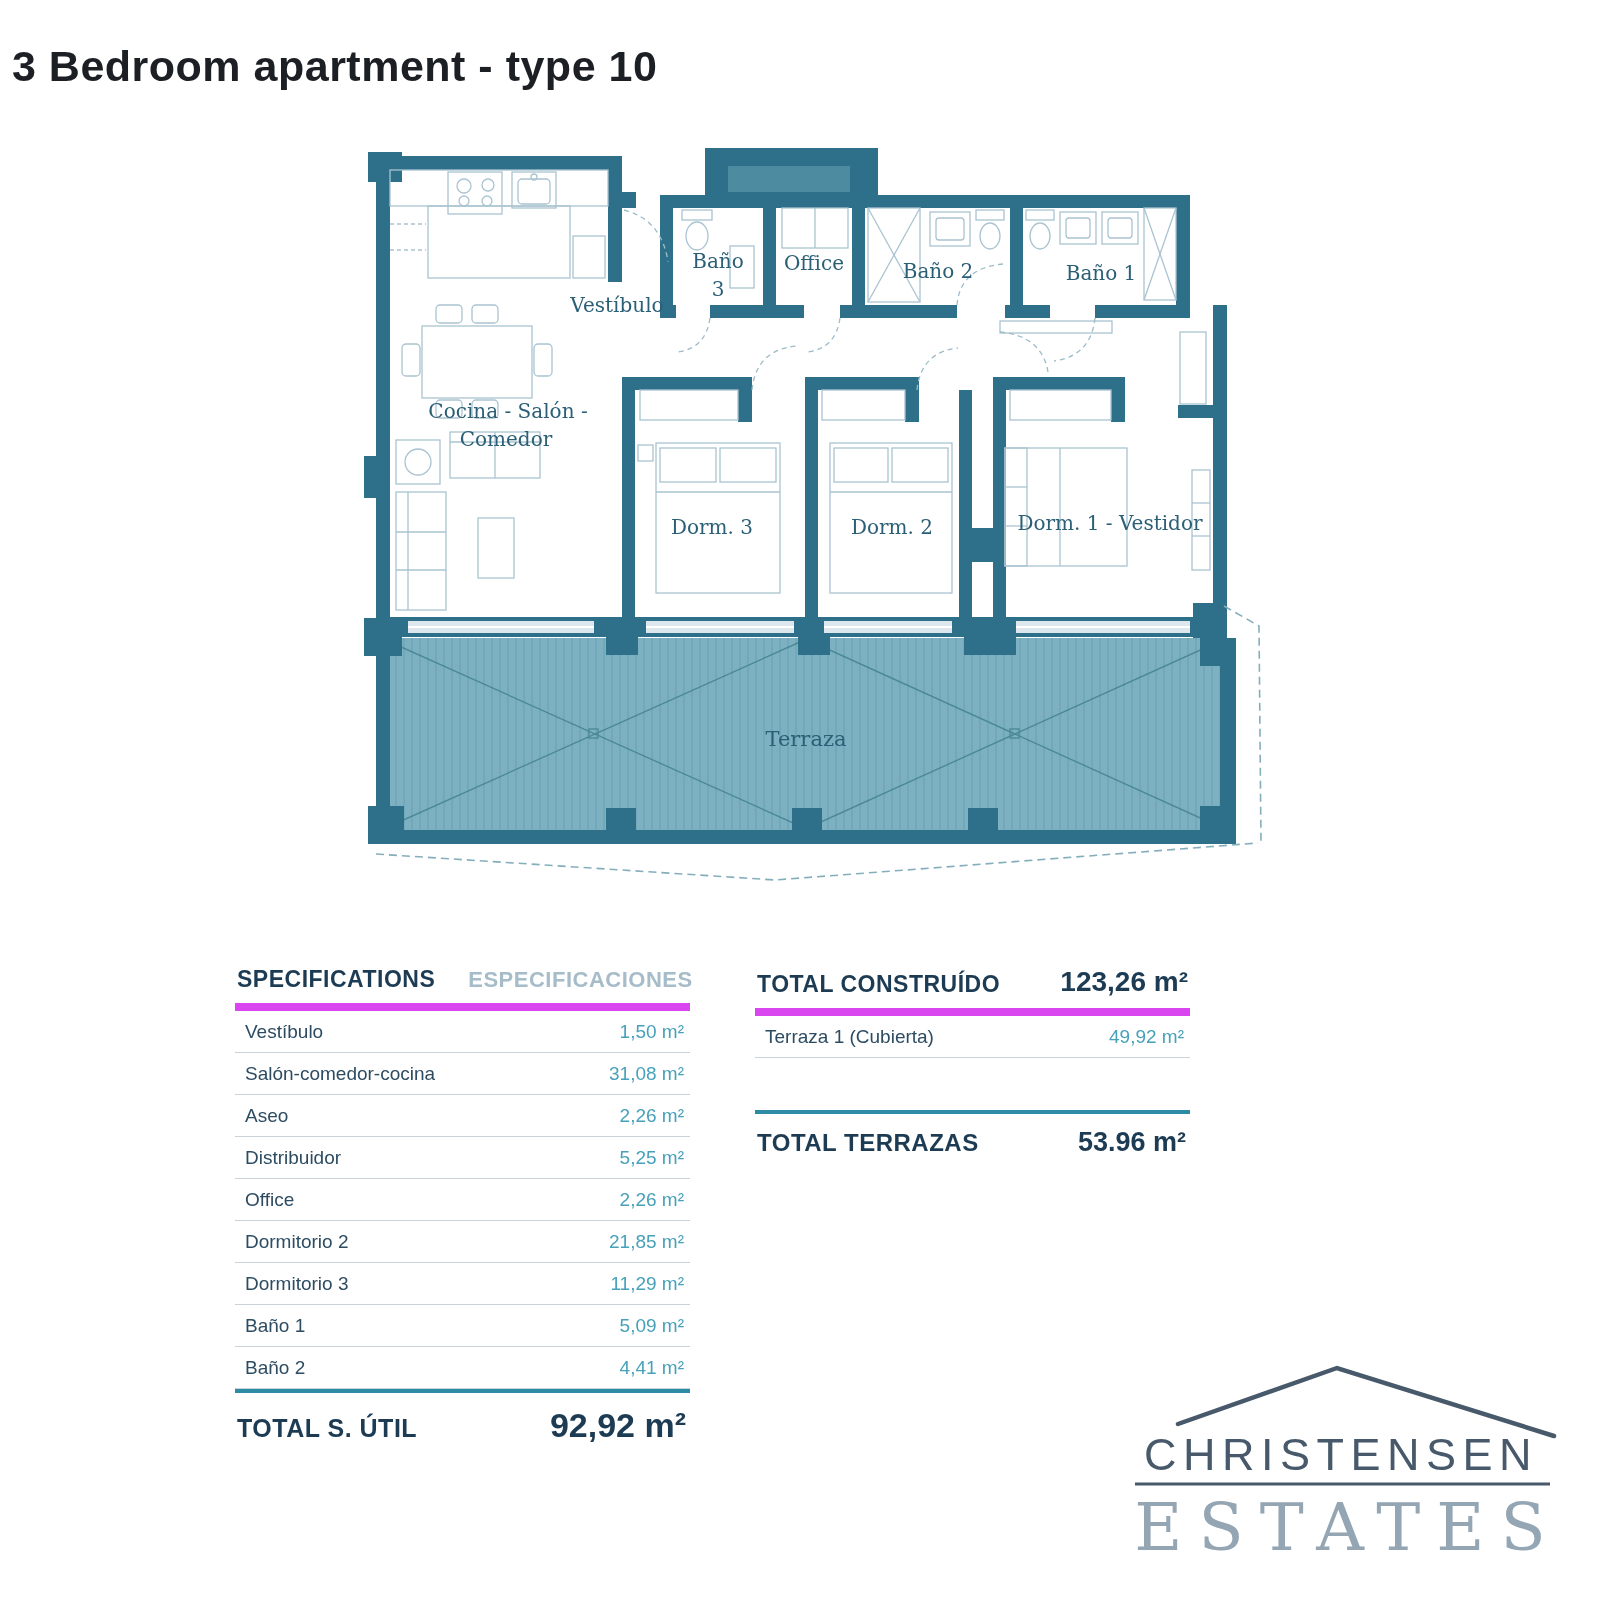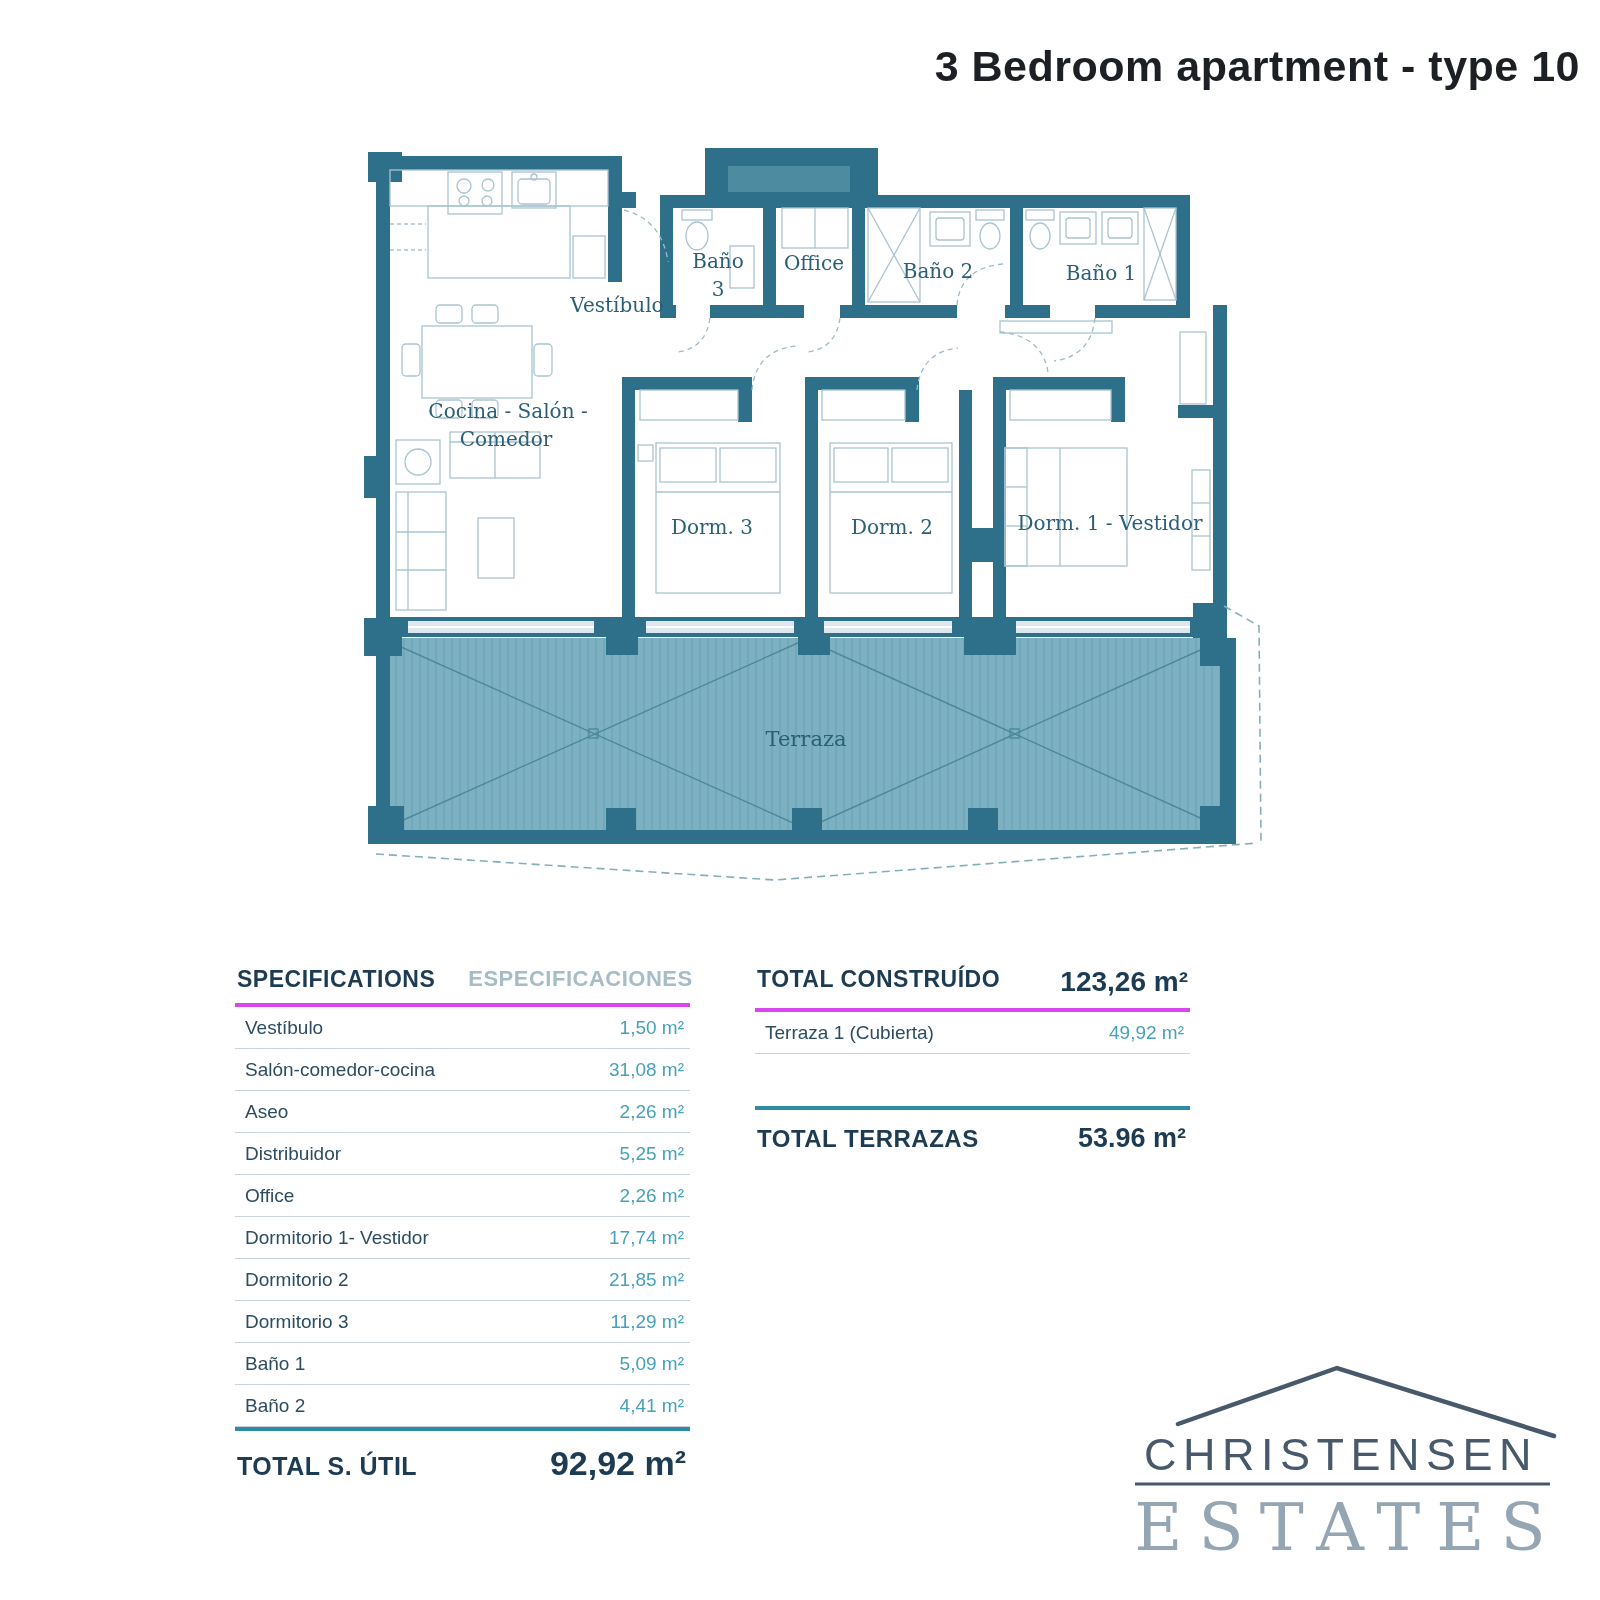--- a/index.html
+++ b/index.html
@@ -1,24 +1,24 @@
 <!DOCTYPE html>
 <html><head>
 <meta charset="utf-8">
 <style>
   html,body{margin:0;padding:0;background:#ffffff;}
   .page{position:relative;width:1600px;height:1600px;background:#ffffff;overflow:hidden;
         font-family:"Liberation Sans", sans-serif;}
-  .title{position:absolute;left:0;top:42px;width:1580px;text-align:right;
+  .title{position:absolute;left:12px;top:42px;width:1580px;text-align:left;
          font-size:43px;font-weight:700;color:#1c2025;letter-spacing:.5px;}
   
   .spec-table{position:absolute;left:235px;top:966px;width:455px;}
   .built-table{position:absolute;left:755px;top:966px;width:435px;}
-  .t-head{display:flex;justify-content:space-between;align-items:flex-start;
-          padding:0 2px 10px 2px;border-bottom:4px solid #d946ef;}
+  .t-head{display:flex;justify-content:space-between;align-items:flex-end;
+          padding:0 2px 10px 2px;border-bottom:8px solid #d946ef;}
   .t-head .hl{font-size:23px;font-weight:700;color:#1d3c54;letter-spacing:.5px;}
   .t-head .hr{font-size:22px;font-weight:700;color:#a6bcc8;letter-spacing:.5px;margin-left:33px;}
   .t-head .hv{font-size:28px;font-weight:700;color:#1d3c54;}
   .row{display:flex;justify-content:space-between;align-items:baseline;
        padding:10px 6px 9px 10px;border-bottom:1px solid #c9d4da;}
   .row:last-child{border-bottom:none;}
   .row .rlabel{font-size:19px;color:#2d4c62;}
   .row .rvalue{font-size:19px;color:#47a1ba;}
   .total-row{display:flex;justify-content:space-between;align-items:baseline;
              border-top:4px solid #2d8ba6;padding:13px 4px 0 2px;}
@@ -302,24 +302,20 @@
     </div>
     <div class="row">
       <span class="rlabel">Distribuidor</span>
       <span class="rvalue">5,25 m²</span>
     </div>
     <div class="row">
       <span class="rlabel">Office</span>
       <span class="rvalue">2,26 m²</span>
     </div>
     <div class="row">
-      <span class="rlabel">Dormitorio 1- Vestidor</span>
-      <span class="rvalue">17,74 m²</span>
-    </div>
-    <div class="row">
       <span class="rlabel">Dormitorio 2</span>
       <span class="rvalue">21,85 m²</span>
     </div>
     <div class="row">
       <span class="rlabel">Dormitorio 3</span>
       <span class="rvalue">11,29 m²</span>
     </div>
     <div class="row">
       <span class="rlabel">Baño 1</span>
       <span class="rvalue">5,09 m²</span>

